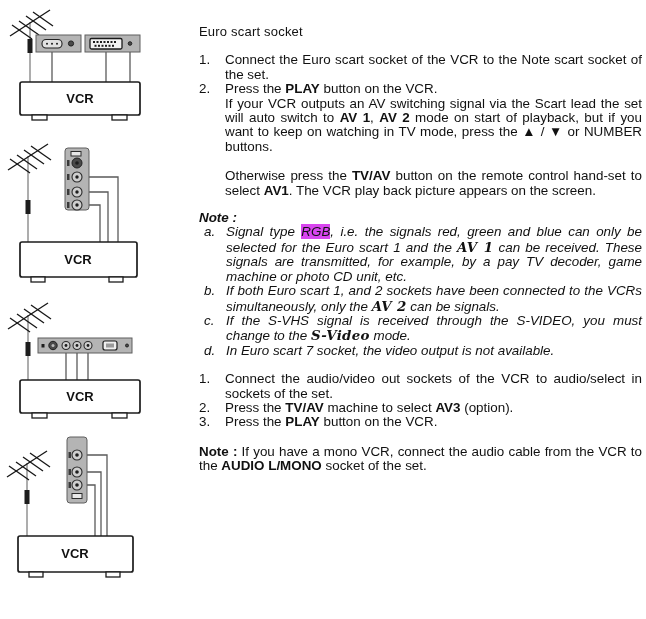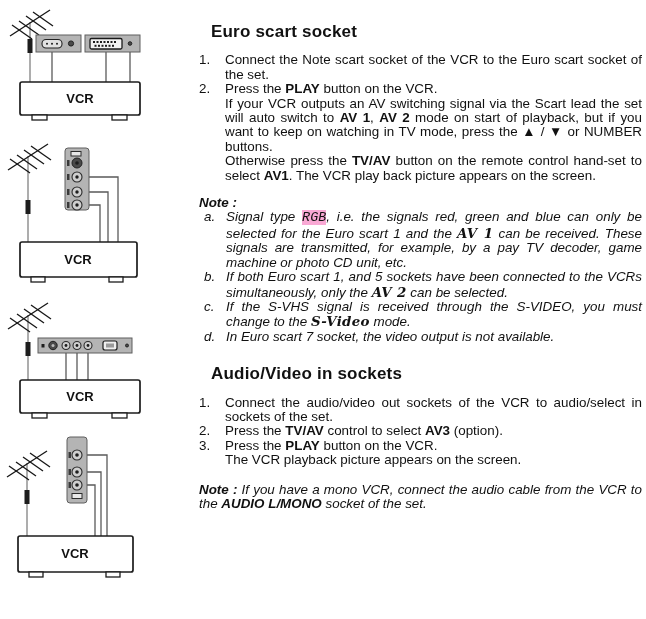--- a/index.html
+++ b/index.html
@@ -25,39 +25,39 @@
   .sock-d { fill: #4a4a4a; stroke: #222; stroke-width: 1; }
   .pin { fill: #1d1d1d; }
   .vcrbox { fill: #ffffff; stroke: #1c1c1c; stroke-width: 1.7; }
   .foot { fill: #ffffff; stroke: #1c1c1c; stroke-width: 1.3; }
   .vcrtxt { font: bold 13px "Liberation Sans", sans-serif; fill: #111; }
   .lblmark { fill: #3a3a3a; }
 
   
   .content { position: absolute; left: 199px; top: 0; width: 443px; }
   h1.sec-title {
-    font-size: 17px; font-weight: bold; margin: 12px;
+    font-size: 13px; font-weight: normal; margin: 0;
     letter-spacing: 0.2px;
   }
   #euro-title { margin-top: 25px; }
   #av-title { margin-top: 23px; }
   .step { display: flex; align-items: flex-start; }
   .step .num { flex: 0 0 26px; }
   .step .txt { flex: 1 1 auto; text-align: justify; }
   .body-txt { font-size: 13.4px; line-height: 14.4px; }
   .steps { margin-top: 14px; }
-  .para { margin-left: 26px; text-align: justify; }
+  .para { margin-top: 15px; margin-left: 26px; text-align: justify; }
   .note-block { margin-top: 13px; font-style: italic; }
   .note-label { font-weight: bold; }
   .notes .step .num { flex: 0 0 22px; padding-left: 5px; }
   .notes .step { margin-top: 0; }
   .b { font-weight: bold; }
   .sb { font-family: "DejaVu Serif", serif; font-weight: bold; letter-spacing: 0.3px; }
-  .hl { background: #f9a8d4; font-family: Liberation Mono, monospace; }
-  .av-note { margin-top: 15px; font-style: italic; text-align: justify; }
+  .hl { background: #d946ef; }
+  .av-note { margin-top: 15px; text-align: justify; }
 </style>
 </head>
 <body>
 
 <div class="page">
 
   <div class="figcol">
 
     <div class="fig" style="top:2px;">
       <svg width="180" height="128" viewBox="0 0 180 128">
@@ -222,63 +222,62 @@
     </div>
   </div>
 
   <div class="content body-txt">
 
     <h1 class="sec-title" id="euro-title">Euro scart socket</h1>
 
     <div class="steps">
       <div class="step">
         <span class="num">1.</span>
-        <span class="txt"><span>Connect the Note scart socket of the VCR to the Euro scart socket of the set.</span></span>
+        <span class="txt"><span>Connect the Euro scart socket of the VCR to the Note scart socket of the set.</span></span>
       </div>
       <div class="step">
         <span class="num">2.</span>
         <span class="txt"><span>Press the </span><span class="b">PLAY</span><span> button on the VCR.</span><br><span>If your VCR outputs an AV switching signal via the Scart lead the set will auto switch to </span><span class="b">AV 1</span><span>, </span><span class="b">AV 2</span><span> mode on start of playback, but if you want to keep on watching in TV mode, press the </span><span class="b">▲</span><span> / </span><span class="b">▼</span><span> or NUMBER buttons.</span></span>
       </div>
     </div>
 
     <div class="para"><span>Otherwise press the </span><span class="b">TV/AV</span><span> button on the remote control hand-set to select </span><span class="b">AV1</span><span>. The VCR play back picture appears on the screen.</span></div>
 
     <div class="note-block notes">
       <div class="note-label">Note :</div>
       <div class="step">
         <span class="num">a.</span>
         <span class="txt"><span>Signal type </span><span class="hl">RGB</span><span>, i.e. the signals red, green and blue can only be selected for the Euro scart 1 and the </span><span class="sb">AV 1</span><span> can be received. These signals are transmitted, for example, by a pay TV decoder, game machine or photo CD unit, etc.</span></span>
       </div>
       <div class="step">
         <span class="num">b.</span>
-        <span class="txt"><span>If both Euro scart 1, and 5 sockets have been connected to the VCRs simultaneously, only the </span><span class="sb">AV 2</span><span> can be selected.</span></span>
+        <span class="txt"><span>If both Euro scart 1, and 2 sockets have been connected to the VCRs simultaneously, only the </span><span class="sb">AV 2</span><span> can be signals.</span></span>
       </div>
       <div class="step">
         <span class="num">c.</span>
         <span class="txt"><span>If the S-VHS signal is received through the S-VIDEO, you must change to the </span><span class="sb">S-Video</span><span> mode.</span></span>
       </div>
       <div class="step">
         <span class="num">d.</span>
         <span class="txt"><span>In Euro scart 7 socket, the video output is not available.</span></span>
       </div>
     </div>
 
-    <h1 class="sec-title" id="av-title">Audio/Video in sockets</h1>
 
     <div class="steps">
       <div class="step">
         <span class="num">1.</span>
         <span class="txt"><span>Connect the audio/video out sockets of the VCR to audio/select in sockets of the set.</span></span>
       </div>
       <div class="step">
         <span class="num">2.</span>
-        <span class="txt"><span>Press the </span><span class="b">TV/AV</span><span> control to select </span><span class="b">AV3</span><span> (option).</span></span>
+        <span class="txt"><span>Press the </span><span class="b">TV/AV</span><span> machine to select </span><span class="b">AV3</span><span> (option).</span></span>
       </div>
       <div class="step">
         <span class="num">3.</span>
-        <span class="txt"><span>Press the </span><span class="b">PLAY</span><span> button on the VCR.</span><br><span>The VCR playback picture appears on the screen.</span></span>
+        <span class="txt"><span>Press the </span><span class="b">PLAY</span><span> button on the VCR.</span><br></span>
       </div>
     </div>
 
     <div class="av-note"><span class="b">Note :</span><span> If you have a mono VCR, connect the audio cable from the VCR to the </span><span class="b">AUDIO L/MONO</span><span> socket of the set.</span></div>
 
   </div>
 </div>
 
 </body></html>

